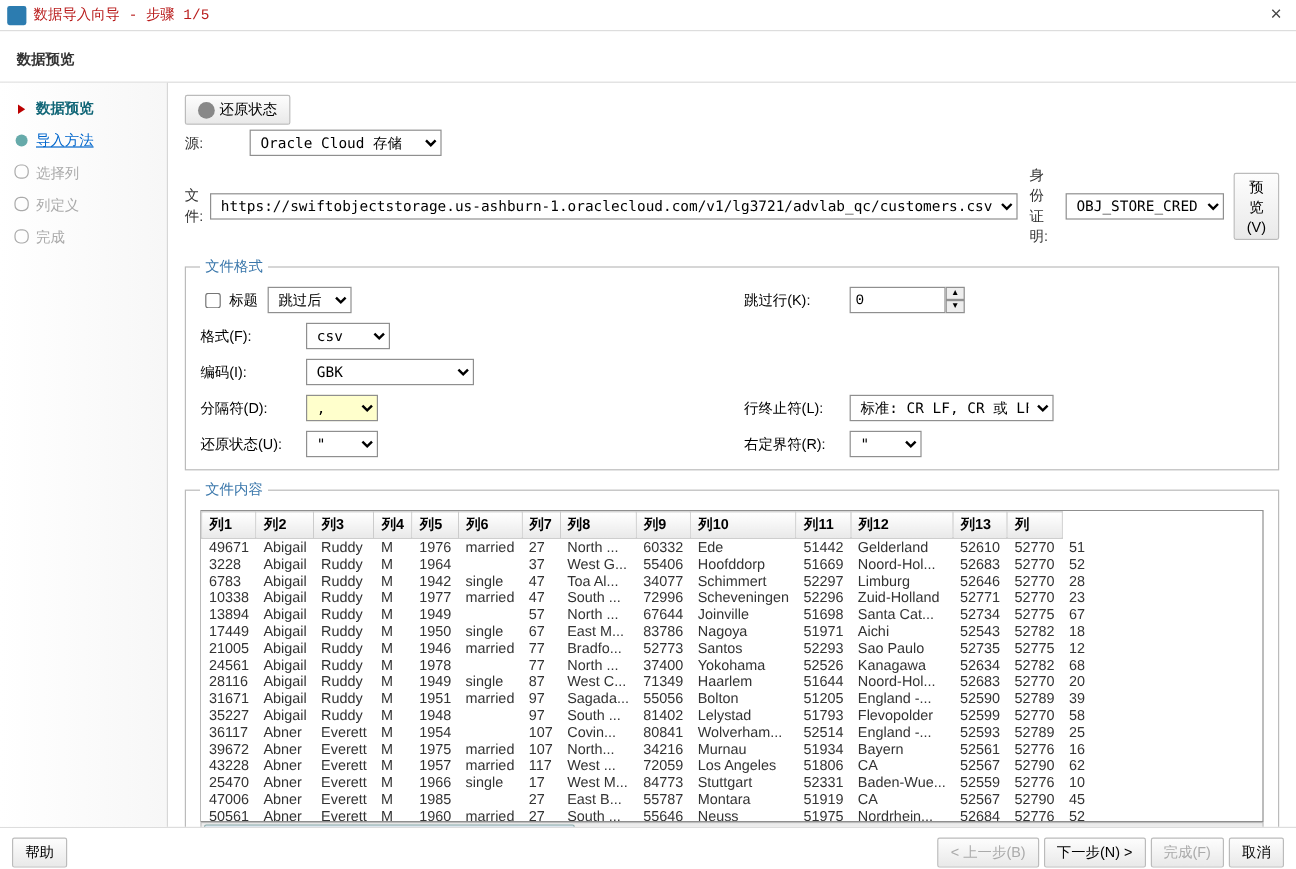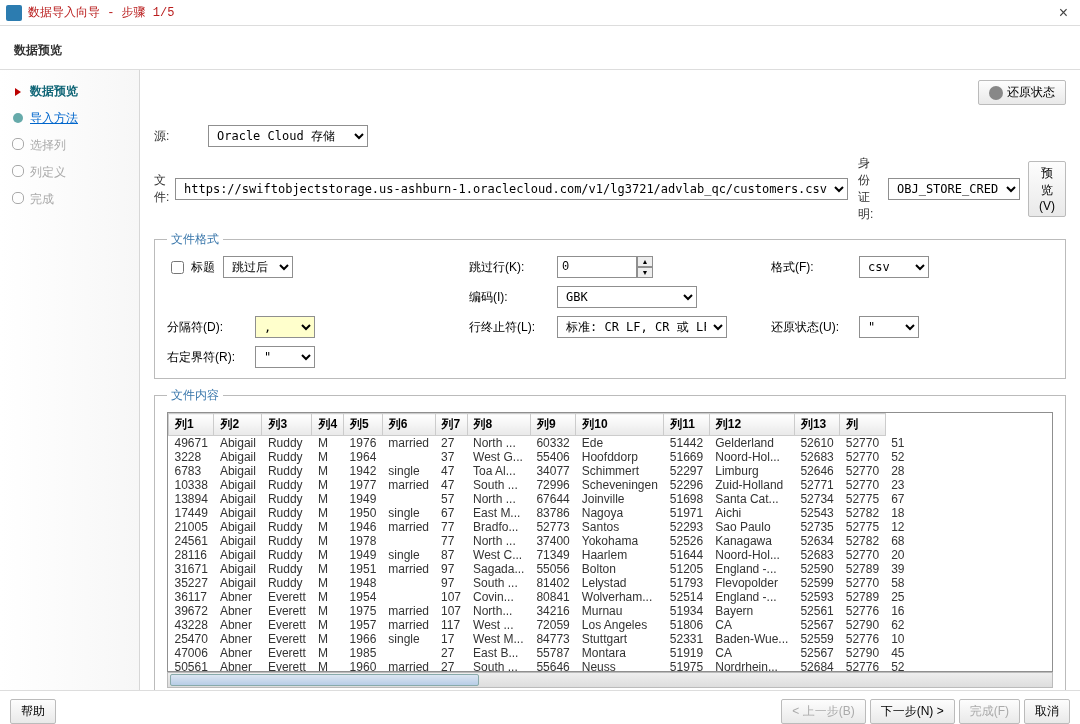--- a/index.html
+++ b/index.html
@@ -13,32 +13,32 @@
 .steps { width: 140px; border-right: 1px solid #d7d7d7; padding: 10px 6px; background: linear-gradient(to right,#fff,#f7f7f7); }
 .step { display: flex; align-items: center; padding: 3px 4px; margin-bottom: 4px; color: #167; }
 .step.active { font-weight: bold; }
 .step.link { text-decoration: underline; color: #0066cc; cursor: pointer; }
 .step.dis { color: #aaa; }
 .step .marker { width: 16px; text-align: center; margin-right: 4px; }
 .step .marker.cur::before { content: ""; display:inline-block; border-top:4px solid transparent; border-bottom:4px solid transparent; border-left:6px solid #b00; }
 .step .marker.done::before { content:""; display:inline-block; width:10px;height:10px;border-radius:5px;background:#6aa; }
 .step .marker.circ::before { content:""; display:inline-block; width:10px;height:10px;border-radius:5px;border:1px solid #aaa; }
 .main { flex:1; padding: 10px 14px; overflow: hidden; position: relative; }
-.toolbar-top { display:flex; justify-content:flex-end; margin-bottom:20px; }
+.toolbar-top { display:flex; margin-bottom:4px; }
 .btn { background: linear-gradient(#fdfdfd,#e9e9e9); border: 1px solid #bbb; border-radius: 2px; padding: 3px 10px; cursor: pointer; display:inline-flex; align-items:center; font-family:"Microsoft YaHei"; font-size:12px; }
 .btn .gear { width:14px; height:14px; margin-right:4px; background:#888; border-radius:50%; }
 .row { display:flex; align-items:center; margin-bottom:8px; }
 .row .lab { width: 54px; color: #333; }
 select, input[type=text] { border: 1px solid #8f8f8f; height: 22px; padding: 2px 4px; font-family: "Consolas","Courier New",monospace; font-size: 12px; background:#fff; }
 select { font-family:"Microsoft YaHei", monospace; }
 .file-input { flex:1; }
 .cred-lab { margin: 0 10px; color: #333; }
 fieldset { border: 1px solid #bbb; margin:0 0 8px 0; padding: 8px 12px 10px 12px; }
 legend { color: #3a77ab; padding: 0 4px; }
-.grid2 { display:grid; grid-template-columns: 1fr 1fr 1fr; column-gap: 20px; row-gap: 8px; }
+.grid2 { display:grid; grid-template-columns: 1fr 1fr; column-gap: 20px; row-gap: 8px; }
 .fc { display:flex; align-items:center; gap:8px; }
 .fc .lbl { min-width: 80px; }
 .chk { display:flex; align-items:center; gap:4px; }
 .spin { display:inline-flex; }
 .spin input { width: 80px; }
 .spin .arrows { display:flex; flex-direction:column; }
 .spin .arrows button { width:16px; height:11px; font-size:7px; line-height:7px; padding:0; border:1px solid #8f8f8f; background:#eee; }
 .table-wrap { border:1px solid #8f8f8f; overflow:auto; height: 260px; background:#fff; }
 table { border-collapse:collapse; font-family:"Consolas","Courier New",monospace; font-size:12px; white-space:nowrap; }
 th { background: linear-gradient(#fff,#e9e9e9); border:1px solid #ccc; padding:2px 6px; text-align:left; font-weight:bold; position:sticky; top:0; }

